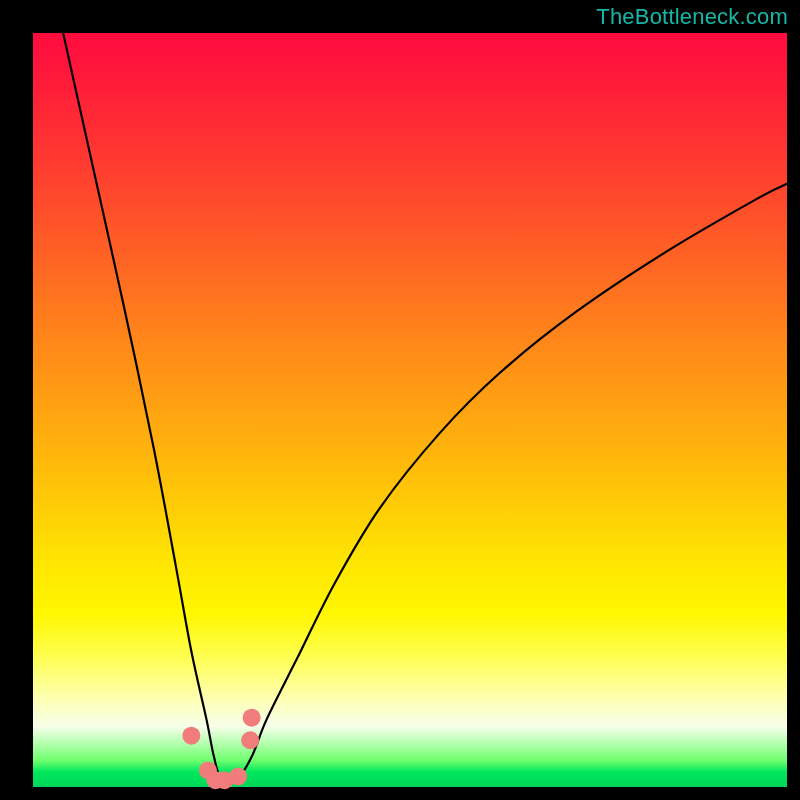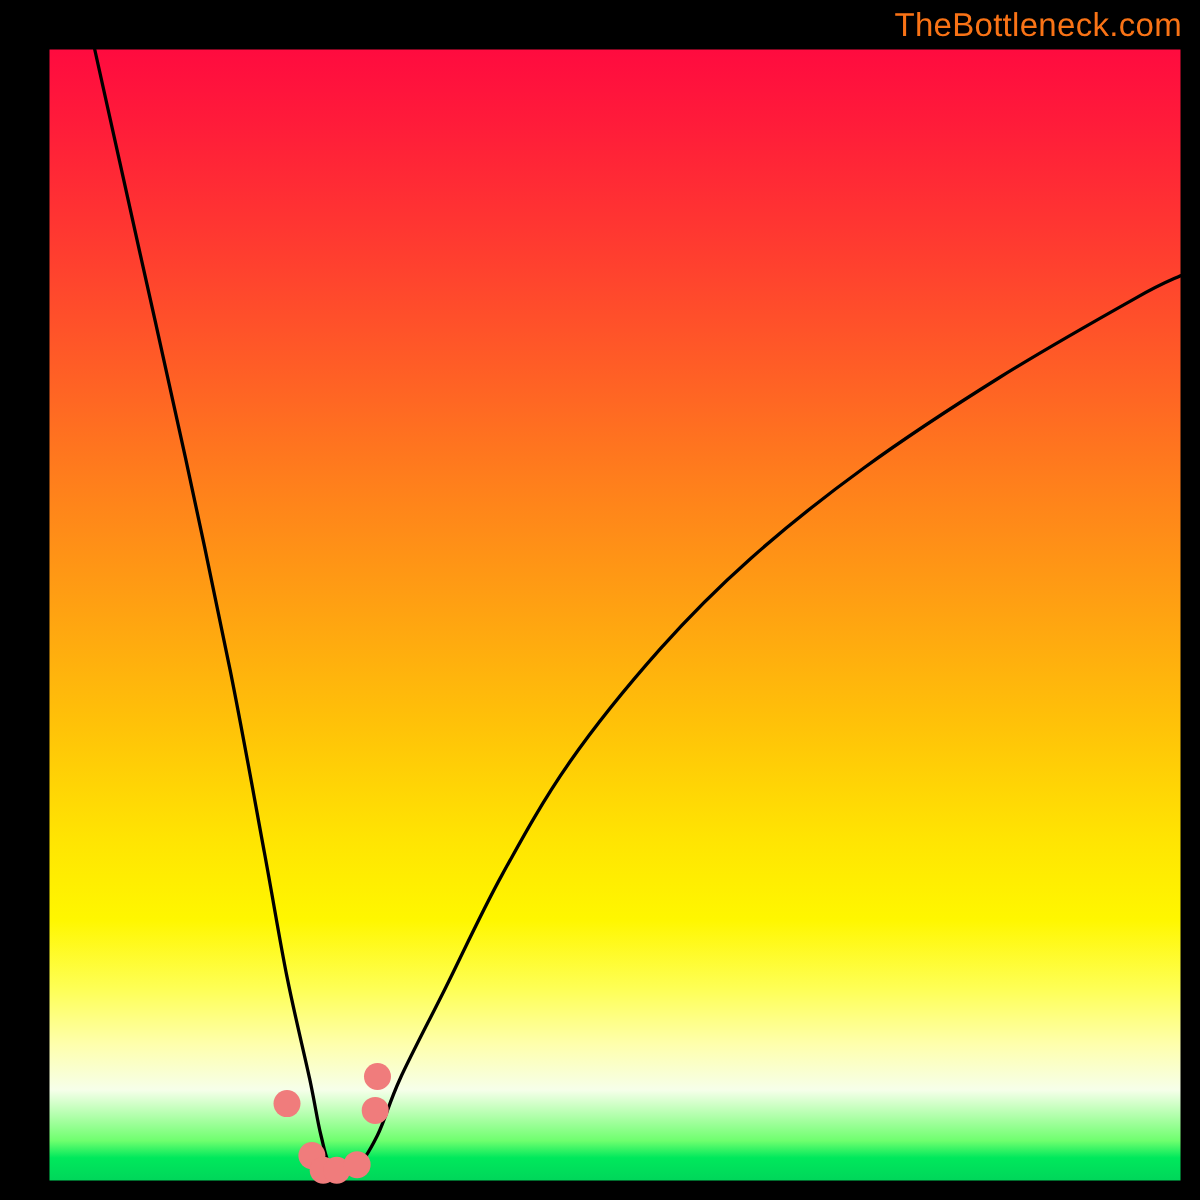--- a/index.html
+++ b/index.html
@@ -41,21 +41,21 @@
       #f6ffea 92%,
       #6eff6e 96.5%,
       #00e85c 98%,
       #00d65a 100%
     );
   }
   .attribution {
     position: absolute;
     top: 4px;
     right: 12px;
-    color: #f97316;
+    color: #14b8a6;
     font-size: 22px;
     font-weight: 400;
     letter-spacing: 0.2px;
   }
   svg.overlay {
     position: absolute;
     left: 33px;
     top: 33px;
     width: 754px;
     height: 754px;

